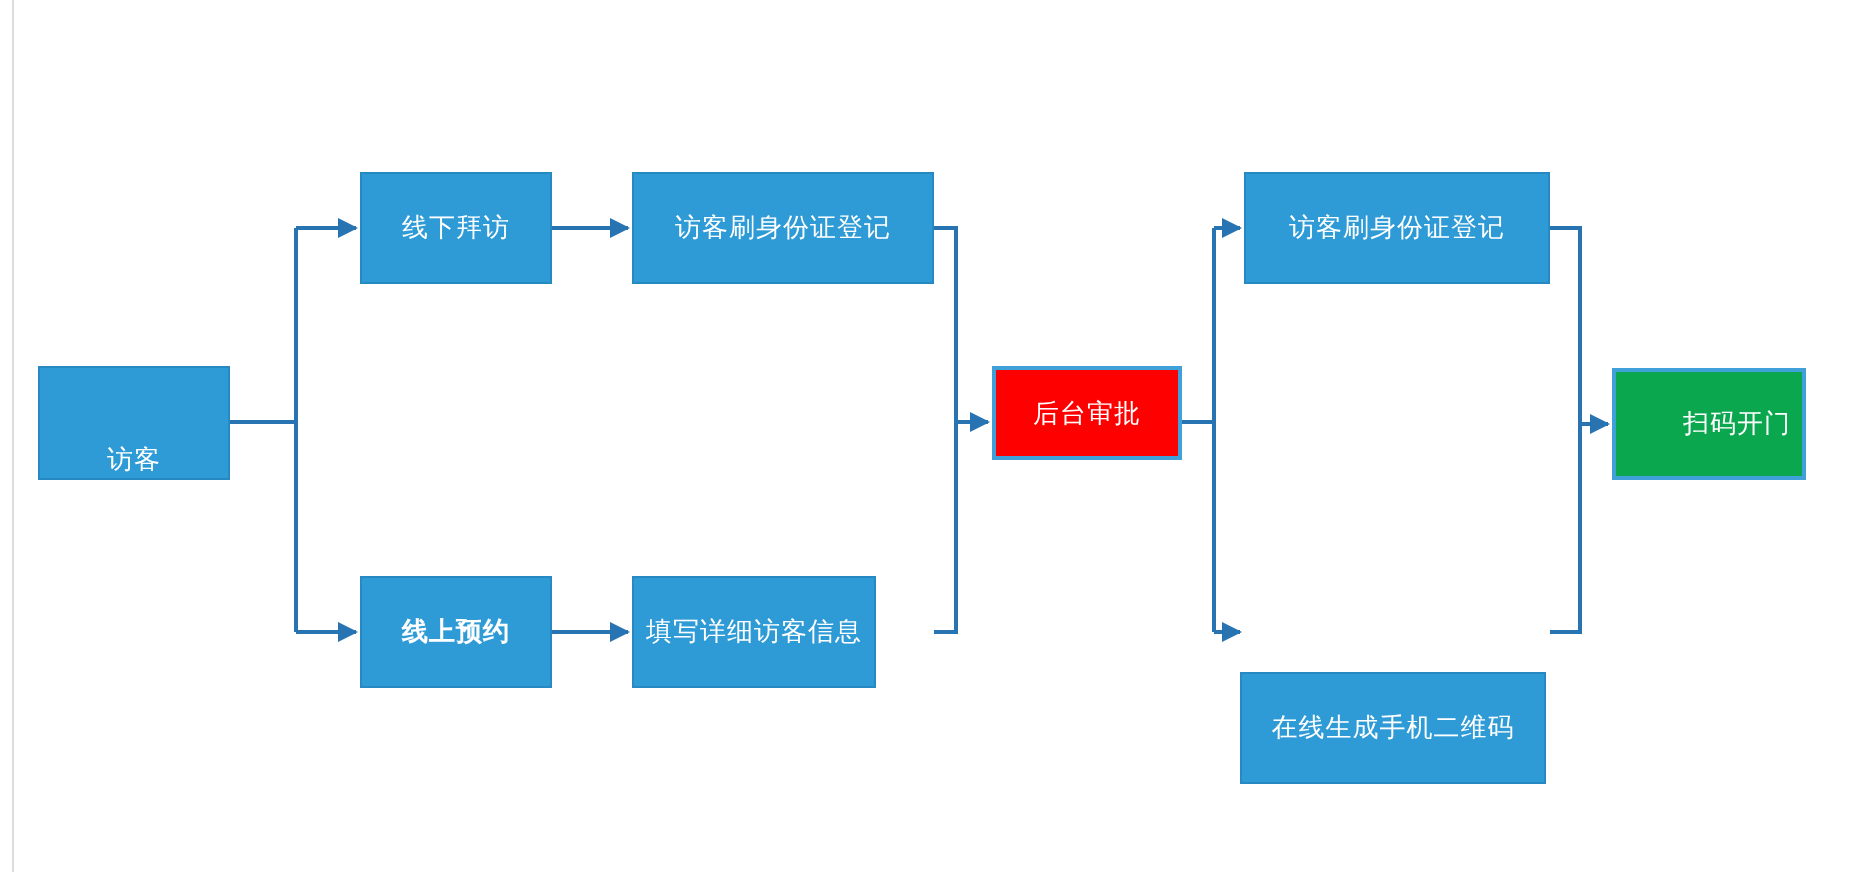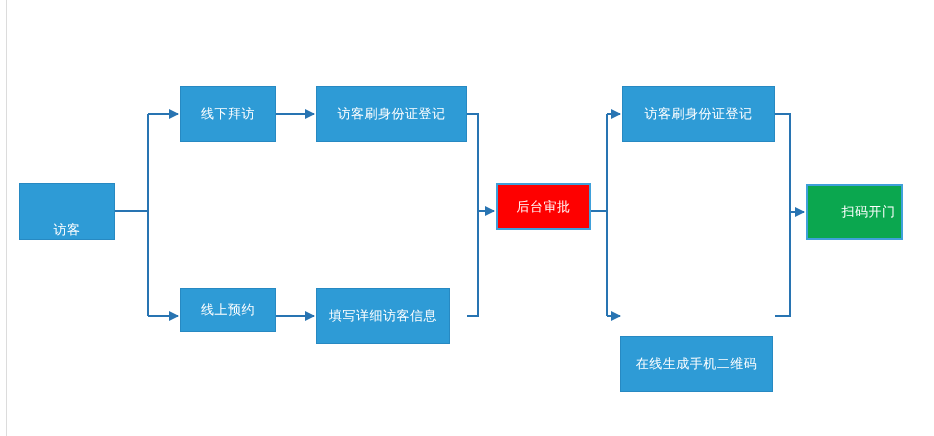--- a/index.html
+++ b/index.html
@@ -98,25 +98,25 @@
   </div>
 
   <div class="node blue" style="left:180px; top:86px; width:96px; height:56px;">
     <span>线下拜访</span>
   </div>
 
   <div class="node blue" style="left:316px; top:86px; width:151px; height:56px;">
     <span>访客刷身份证登记</span>
   </div>
 
-  <div class="node blue" style="left:180px; top:288px; width:96px; height:44px;">
+  <div class="node blue" style="left:180px; top:288px; width:96px; height:56px;font-weight:bold;">
     <span>线上预约</span>
   </div>
 
-  <div class="node blue" style="left:316px; top:288px; width:134px; height:56px;">
+  <div class="node blue" style="left:316px; top:288px; width:122px; height:56px;">
     <span>填写详细访客信息</span>
   </div>
 
   <div class="node red" style="left:496px; top:183px; width:95px; height:47px;">
     <span>后台审批</span>
   </div>
 
   <div class="node blue" style="left:622px; top:86px; width:153px; height:56px;">
     <span>访客刷身份证登记</span>
   </div>

